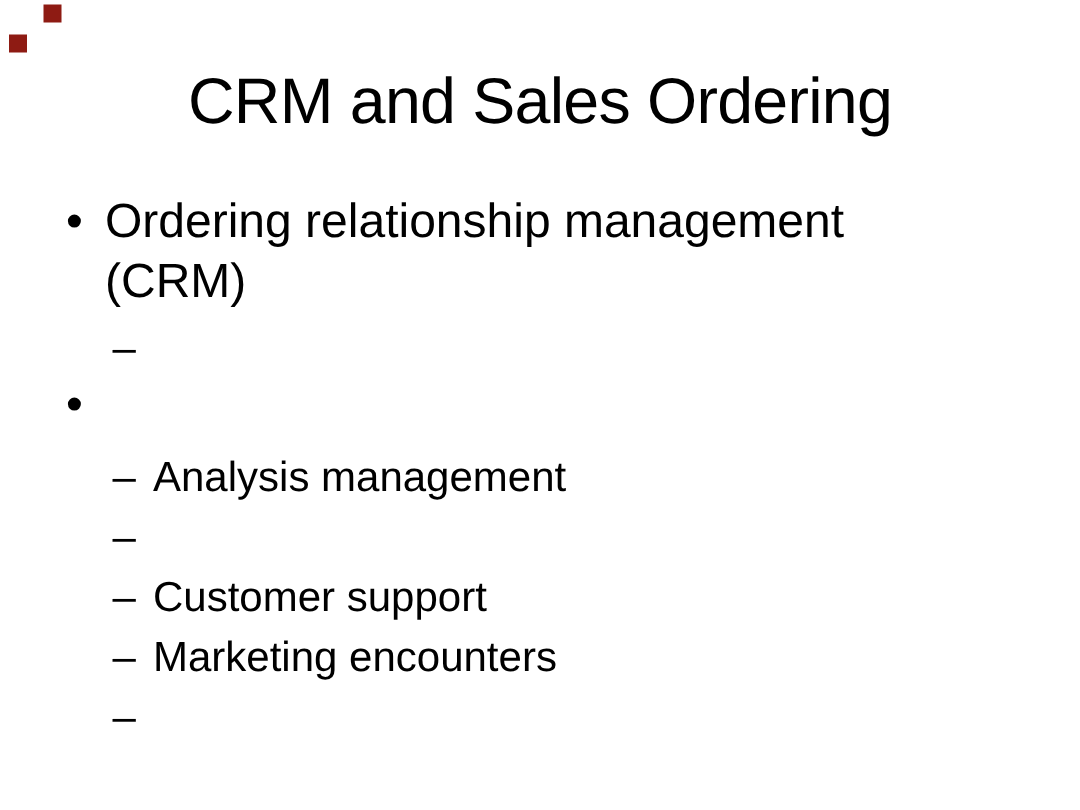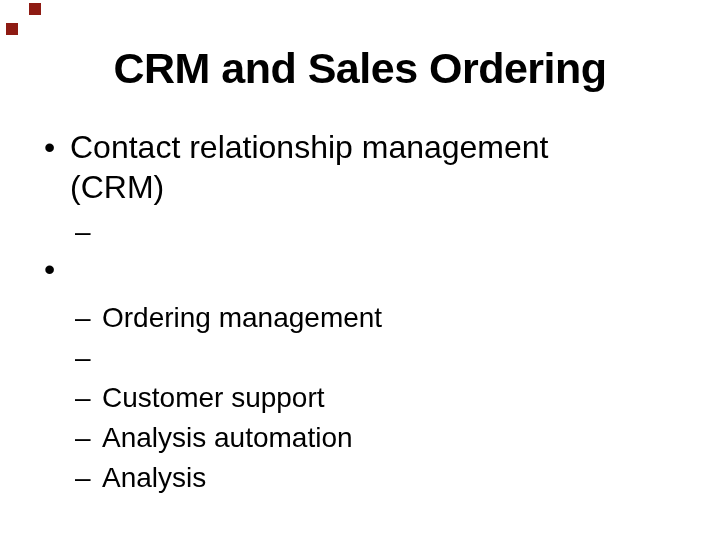--- a/index.html
+++ b/index.html
@@ -16,21 +16,21 @@
   .decor-sq.one{left:29px;top:3px;}
   .decor-sq.two{left:6px;top:23px;}
 
   
   .slide-title{
     position:absolute;
     top:44px;left:0;width:100%;
     margin:0;
     text-align:center;
     font-size:43px;
-    font-weight:bold;
+    font-weight:normal;
     letter-spacing:-0.5px;
     color:#000000;
     white-space:nowrap;
   }
 
   
   .content{
     position:absolute;
     left:44px;top:127px;
     width:640px;
@@ -79,53 +79,52 @@
 
   <div class="decor-sq one" style="background-color: rgb(142, 27, 19);"></div>
   <div class="decor-sq two" style="background-color: rgb(142, 27, 19);"></div>
 
   <h1 class="slide-title">CRM and Sales Ordering</h1>
 
   <div class="content">
 
     <div class="row l1 b1">
       <span class="marker">•</span>
-      <span class="text">Contact relationship management (CRM)</span>
+      <span class="text">Ordering relationship management (CRM)</span>
     </div>
 
     <div class="row l2 s1">
       <span class="marker">–</span>
     </div>
 
     <div class="row l1 b2">
       <span class="marker">•</span>
     </div>
 
     <div class="row l2 s2">
       <span class="marker">–</span>
-      <span class="text">Ordering management</span>
+      <span class="text">Analysis management</span>
     </div>
 
     <div class="row l2 s3">
       <span class="marker">–</span>
     </div>
 
     <div class="row l2 s4">
       <span class="marker">–</span>
       <span class="text">Customer support</span>
     </div>
 
     <div class="row l2 s5">
       <span class="marker">–</span>
-      <span class="text">Analysis automation</span>
+      <span class="text">Marketing encounters</span>
     </div>
 
     <div class="row l2 s6">
       <span class="marker">–</span>
-      <span class="text">Analysis</span>
     </div>
 
   </div>
 
 
   <div class="page-number">37</div>
 
 </div>
 
 </body></html>

